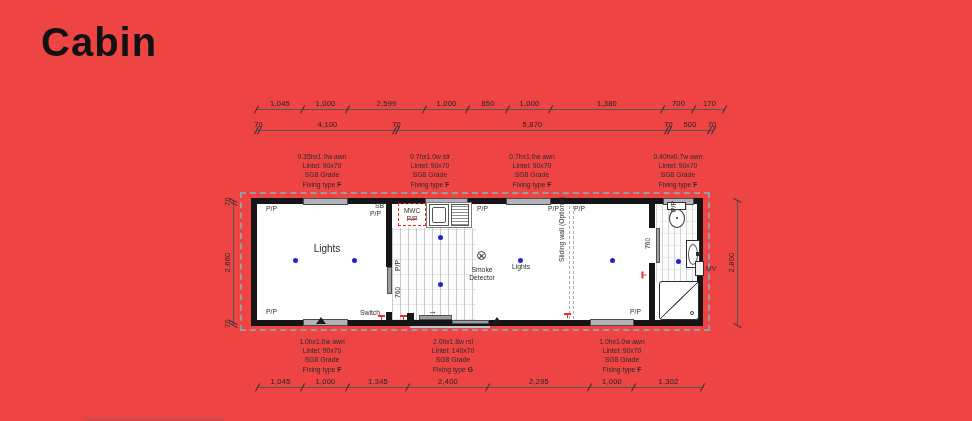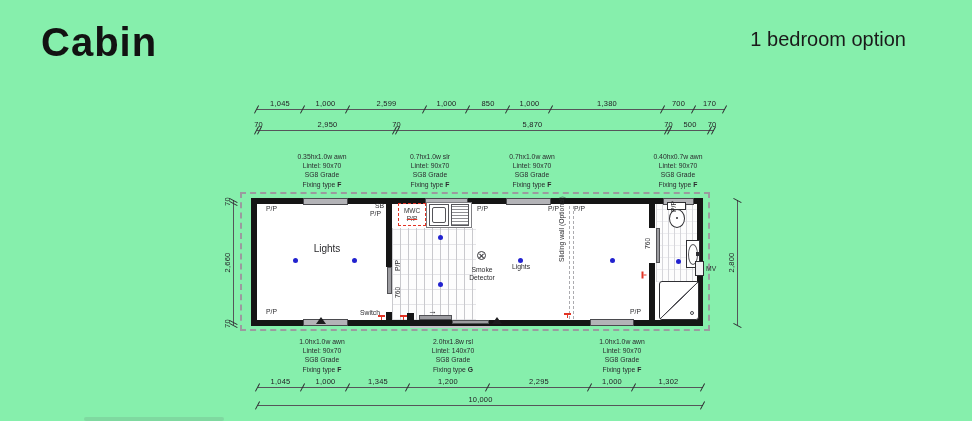--- a/index.html
+++ b/index.html
@@ -1,16 +1,16 @@
 <!DOCTYPE html>
 <html><head>
 <meta charset="utf-8">
 <style>
   html,body{margin:0;padding:0;background:#e3e3e5;}
-  .canvas{position:relative;width:972px;height:421px;background:#86efac;overflow:hidden;
+  .canvas{position:relative;width:972px;height:421px;background:#ef4444;overflow:hidden;
           font-family:"Liberation Sans","DejaVu Sans",sans-serif;color:#222;}
   
   .title{position:absolute;left:41px;top:20px;font-size:40px;font-weight:bold;color:#121212;letter-spacing:1px;}
   .subtitle{position:absolute;top:26px;right:66px;text-align:right;font-size:20px;color:#1a1a1a;line-height:27px;}
   
   .dimrow{position:absolute;display:flex;height:12px;}
   .dimrow.vert{transform-origin:0 0;transform:rotate(-90deg) translateX(-125px);}
   .seg{position:relative;flex:none;border-bottom:1px solid #55555a;box-sizing:border-box;}
   .seg::before,.seg.end::after{content:"";position:absolute;bottom:-5px;width:1.4px;height:9px;background:#2e2e32;transform:rotate(28deg);}
   .seg::before{left:-0.7px;}
@@ -68,21 +68,20 @@
   .arrow{position:absolute;font-size:9px;color:#2b2b2e;}
   .smudge{position:absolute;left:84px;top:417px;width:140px;height:3.5px;background:#55555a;opacity:.14;border-radius:2px;}
 </style>
 </head>
 <body>
 
 <div class="canvas">
 
   <div class="title">Cabin</div>
   <div class="subtitle">
-    <div>1 bedroom option</div>
   </div>
 
   <div class="dimrow" style="left:257px;top:98px;">
     <div class="seg" style="width:46px">
         <span>1,045</span>
       </div>
     <div class="seg" style="width:45px">
         <span>1,000</span>
       </div>
     <div class="seg" style="width:77px">
@@ -106,21 +105,21 @@
     <div class="seg end" style="width:31px">
         <span>170</span>
       </div>
   </div>
 
   <div class="dimrow" style="left:257px;top:119px;">
     <div class="seg" style="width:3px">
         <span>70</span>
       </div>
     <div class="seg" style="width:135px">
-        <span>2,950</span>
+        <span>4,100</span>
       </div>
     <div class="seg" style="width:3px">
         <span>70</span>
       </div>
     <div class="seg" style="width:269px">
         <span>5,870</span>
       </div>
     <div class="seg" style="width:3px">
         <span>70</span>
       </div>
@@ -292,34 +291,29 @@
     <div class="seg" style="width:45px">
         <span>1,045</span>
       </div>
     <div class="seg" style="width:45px">
         <span>1,000</span>
       </div>
     <div class="seg" style="width:60px">
         <span>1,345</span>
       </div>
     <div class="seg" style="width:80px">
-        <span>1,200</span>
+        <span>2,400</span>
       </div>
     <div class="seg" style="width:102px">
         <span>2,295</span>
       </div>
     <div class="seg" style="width:44px">
         <span>1,000</span>
       </div>
     <div class="seg end" style="width:69px">
         <span>1,302</span>
       </div>
   </div>
 
-  <div class="dimrow" style="left:258px;top:394px;">
-    <div class="seg end" style="width:445px">
-        <span>10,000</span>
-      </div>
-  </div>
 
   <div class="smudge"></div>
 
 </div>
 
 </body></html>

